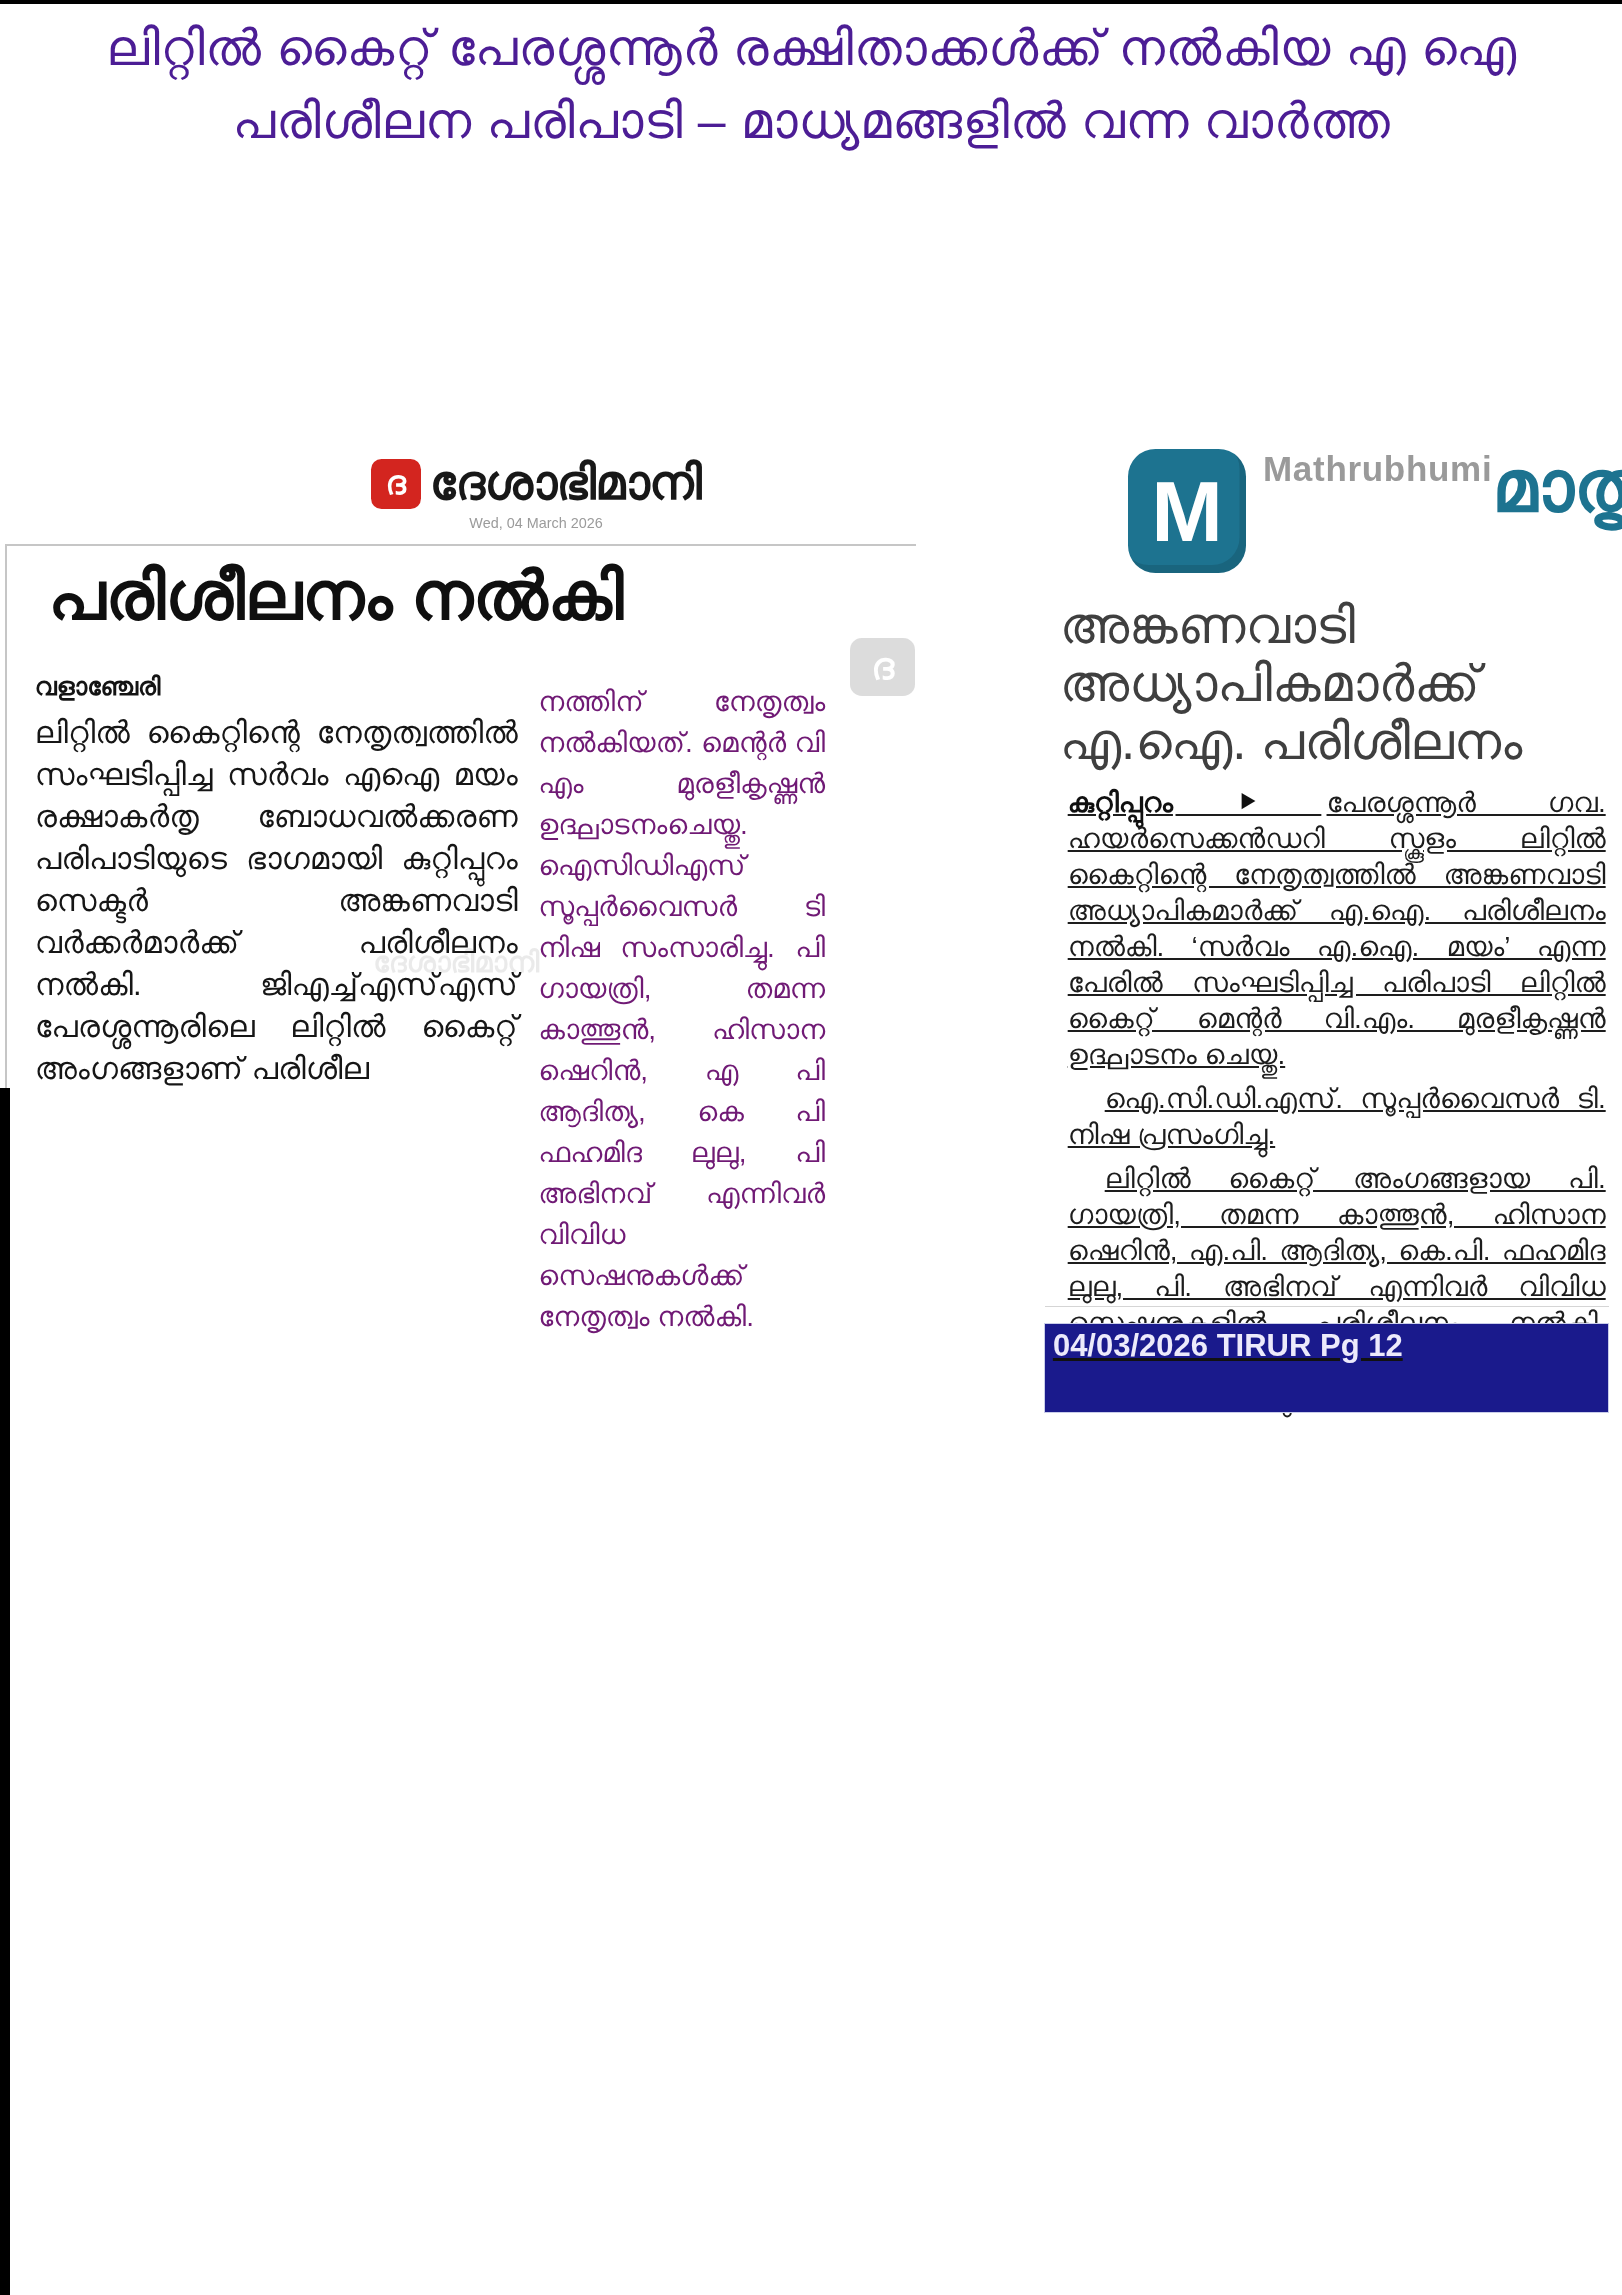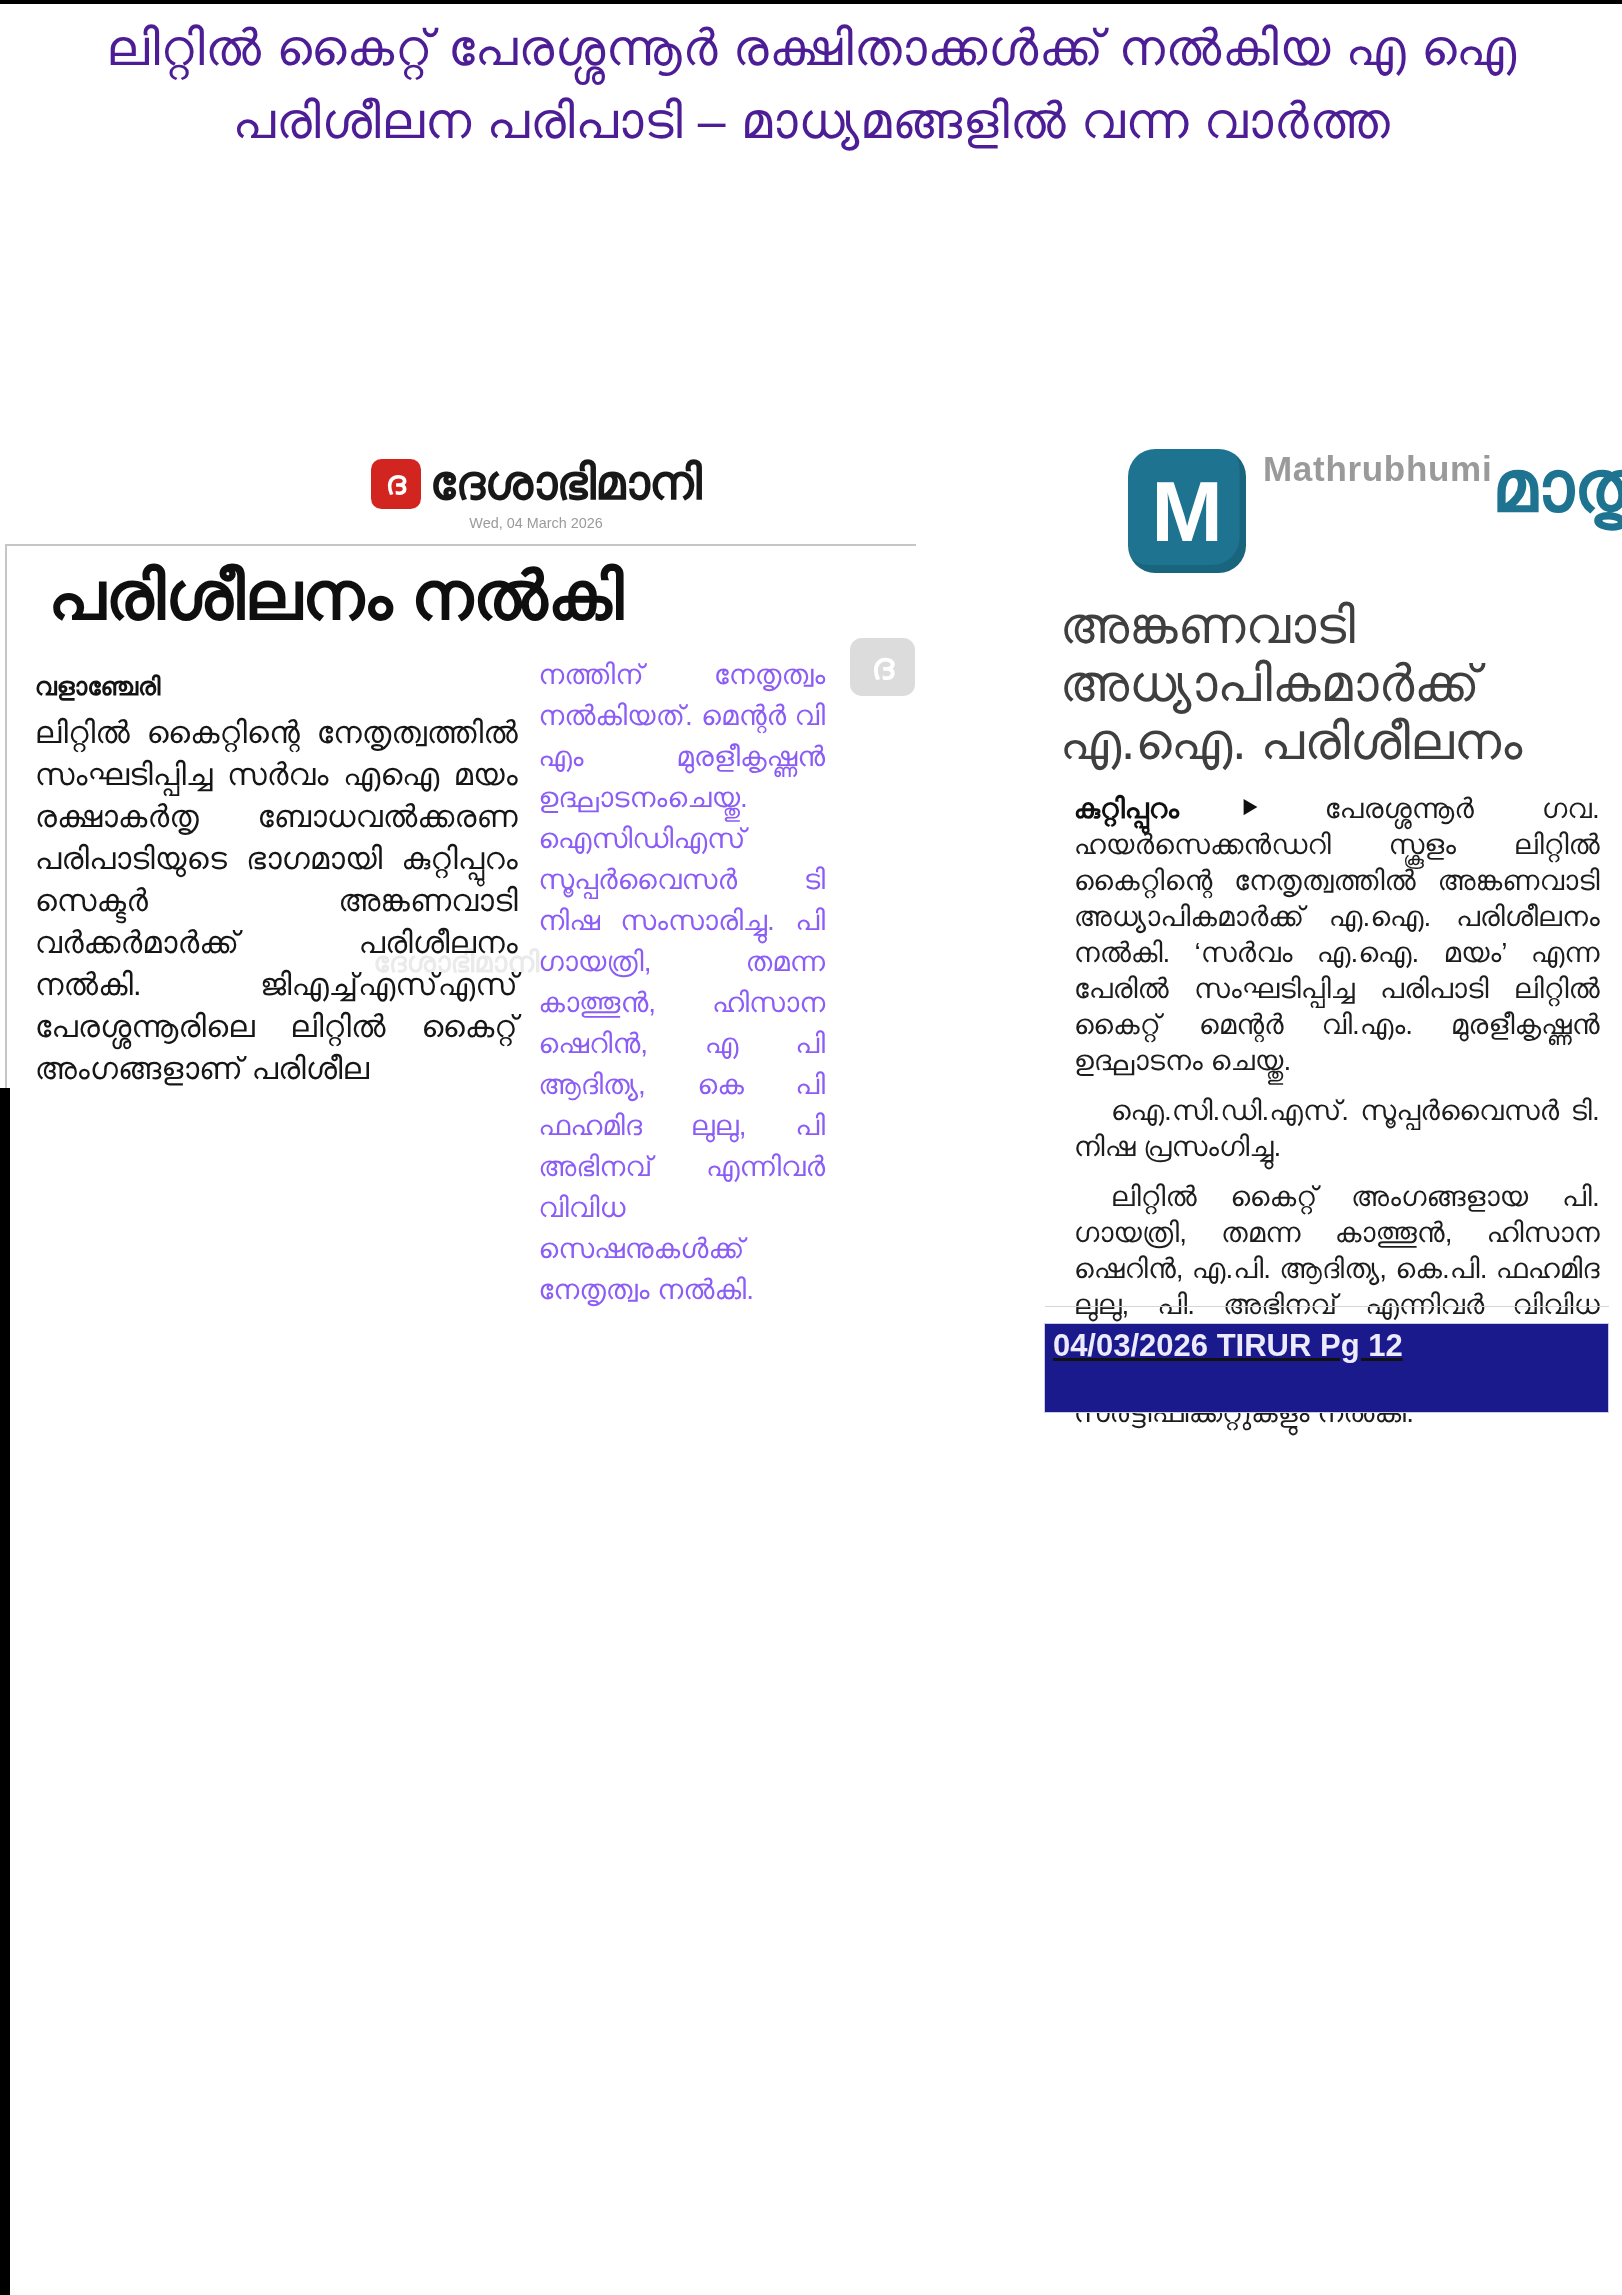--- a/index.html
+++ b/index.html
@@ -26,22 +26,22 @@
   .db-date { margin-top: 2.6px; font-size: 14.4px; color: #9b9b9b; font-weight: 400; }
 
   
   .db-clip { position: absolute; left: 5.2px; top: 544px; width: 911px; height: 548px;
              border-top: 2px solid #c6c6c6; border-left: 2px solid #c6c6c6; box-sizing: border-box; padding-left: 33px; }
   .db-headline { position: absolute; left: 41px; top: 14.4px; width: 720px;
                  font-size: 67px; line-height: 72px; font-weight: 800; color: #0f0f0f; white-space: nowrap; }
   .db-dateline { position: absolute; left: 27.5px; top: 126px; font-size: 25px; font-weight: 700; color: #141414; }
   .db-col1 { position: absolute; left: 27.5px; top: 166px; width: 483px;
              font-size: 31px; line-height: 42px; text-align: justify; color: #161616; font-weight: 500; }
-  .db-col2 { position: absolute; left: 531px; top: 108px; width: 287px;
-             font-size: 28px; line-height: 41px; text-align: justify; color: #8b5cf6; font-weight: 500; }
+  .db-col2 { position: absolute; left: 531px; top: 135px; width: 287px;
+             font-size: 28px; line-height: 41px; text-align: justify; color: #701a75; font-weight: 500; }
   .db-watermark-icon { position: absolute; left: 843px; top: 92px; width: 65px; height: 58px;
                        background: #d9d9d9; border-radius: 11.8px; display: flex; align-items: center;
                        justify-content: center; color: #ffffff; font-size: 37px; font-weight: 700; opacity: .9; }
   .db-watermark-text { position: absolute; left: 366px; top: 400px; font-size: 29px; color: #000;
                        opacity: .08; font-weight: 700; }
 
   
   .mb-clip { position: absolute; left: 1044px; top: 432px; width: 568px; }
   .mb-mast { position: absolute; left: 84px; top: 17px; display: flex; gap: 17px; }
   .mb-logo-icon { width: 118px; height: 124px; border-radius: 27.5px; background: #1d7390;
@@ -49,21 +49,21 @@
                   color: #ffffff; font-size: 86px; font-weight: 700; flex: 0 0 auto;
                   box-shadow: inset -6.5px -7.9px 0 rgba(0,0,0,0.12); }
   .mb-mast-text { display: flex; flex-direction: row; justify-content: flex-end; }
   .mb-name-en { font-size: 35px; font-weight: 600; color: #9a9a9a; letter-spacing: 0.7px; }
   .mb-name-ml { font-size: 72px; font-weight: 800; color: #1d7390; line-height: 73px;
                 white-space: nowrap; margin-top: 1.3px; }
   .mb-headline { position: absolute; left: 15.7px; top: 165px; width: 537px;
                  font-size: 51px; line-height: 58px; font-weight: 300; color: #3f3f3f; }
   .mb-body { position: absolute; left: 15.7px; top: 343px; width: 554px;
              font-size: 28px; line-height: 36px; text-align: justify; color: #1d1d1d; }
-  .mb-body p { margin: 14px; }
+  .mb-body p { margin: 8px; text-decoration: underline; }
   .mb-body p + p { text-indent: 37px; }
   .mb-dateline { font-weight: 700; color: #101010; }
   .mb-marker { font-size: 19.6px; vertical-align: 3.9px; padding: 0 5.2px 0 2.6px; color: #101010; }
   .mb-hairline { position: absolute; left: 1.3px; top: 874px; width: 564px; height: 1.3px; background: #d5d5d5; }
   .mb-banner { position: absolute; left: 0px; top: 891px; width: 565px; height: 90px;
                background: #1a1a8c; border: 1.3px solid #c9cde9; box-sizing: border-box; text-decoration: underline; }
   .mb-banner-text { font-family: "Liberation Sans", sans-serif; font-size: 31px; font-weight: 700;
                     color: #eceafb; padding: 3.9px 0 0 7.9px; letter-spacing: 0px; }
 </style>
 </head>

